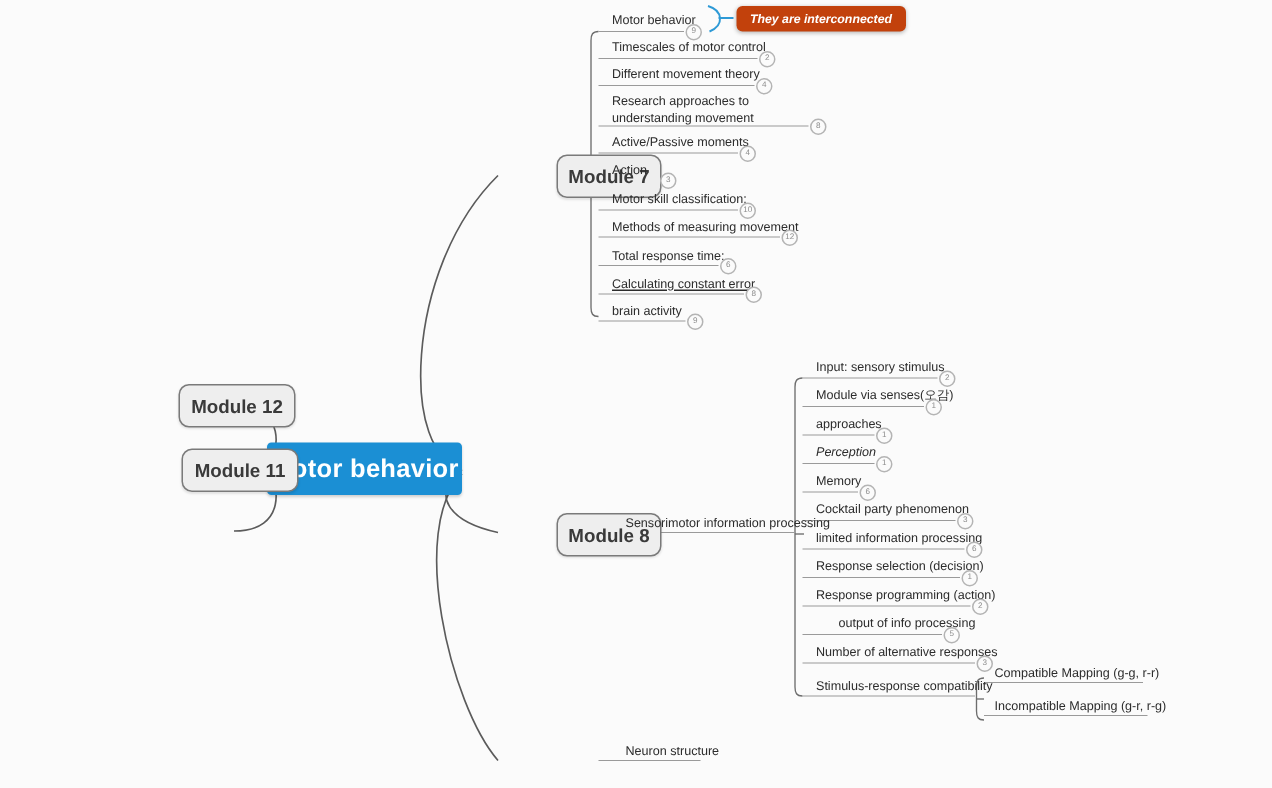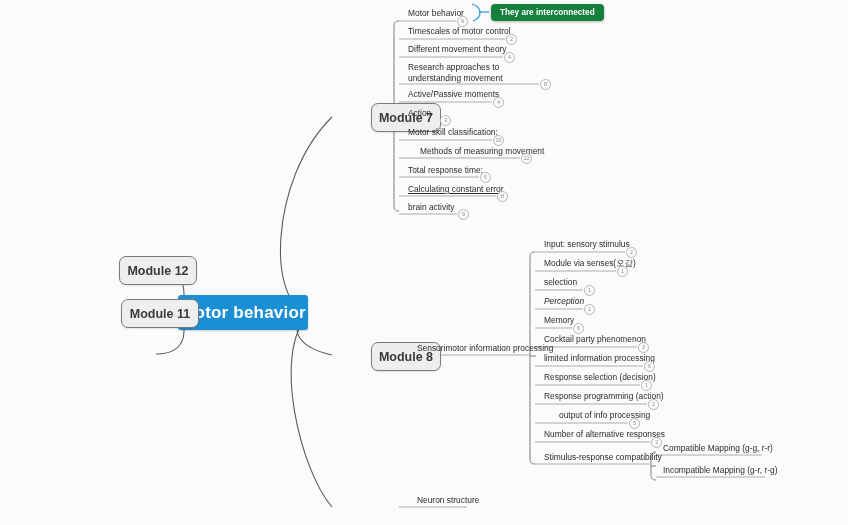--- a/index.html
+++ b/index.html
@@ -98,28 +98,29 @@
     position: absolute;
     color: #2c2c2c;
     font-size: 8.4px;
     white-space: nowrap;
     padding-left: 5px;
     line-height: 11px;
   }
   
   .note-callout {
     position: absolute;
-    background: #15803d;
+    background: #c2410c;
     color: #ffffff;
     font-size: 8.2px;
     font-weight: bold;
     border-radius: 4px;
     padding: 4px 9px;
     white-space: nowrap;
     box-shadow: 0 1px 3px rgba(0,0,0,.28);
+    font-style: italic;
   }
 </style>
 </head>
 <body>
 
 <div id="canvas">
 
   <svg id="edges" viewBox="0 0 848 525" xmlns="http://www.w3.org/2000/svg">
     <g fill="none" stroke="#5b5b5b" stroke-width="1.1">
 
@@ -243,21 +244,21 @@
   <div class="leaf" style="left:404px; top:108px;">
     <span>Action</span></div>
   <div class="badge" style="left:440px; top:115px;">
     <span>3</span></div>
 
   <div class="leaf" style="left:404px; top:127px;">
     <span>Motor skill classification:</span></div>
   <div class="badge" style="left:493px; top:135px;">
     <span>10</span></div>
 
-  <div class="leaf" style="left:404px; top:146px;margin-left:12px;">
+  <div class="leaf" style="left:404px; top:146px;">
     <span>Methods of measuring movement</span></div>
   <div class="badge" style="left:521px; top:153px;">
     <span>12</span></div>
 
   <div class="leaf" style="left:404px; top:165px;">
     <span>Total response time:</span></div>
   <div class="badge" style="left:480px; top:172px;">
     <span>6</span></div>
 
   <div class="leaf" style="left:404px; top:184px;text-decoration:underline;">
@@ -278,21 +279,21 @@
     <span>Input: sensory stimulus</span></div>
   <div class="badge" style="left:626px; top:247px;">
     <span>2</span></div>
 
   <div class="leaf" style="left:540px; top:258px;">
     <span>Module via senses(오감)</span></div>
   <div class="badge" style="left:617px; top:266px;">
     <span>1</span></div>
 
   <div class="leaf" style="left:540px; top:277px;">
-    <span>selection</span></div>
+    <span>approaches</span></div>
   <div class="badge" style="left:584px; top:285px;">
     <span>1</span></div>
 
   <div class="leaf" style="left:540px; top:296px;font-style:italic;">
     <span>Perception</span></div>
   <div class="badge" style="left:584px; top:304px;">
     <span>1</span></div>
 
   <div class="leaf" style="left:540px; top:315px;">
     <span>Memory</span></div>

